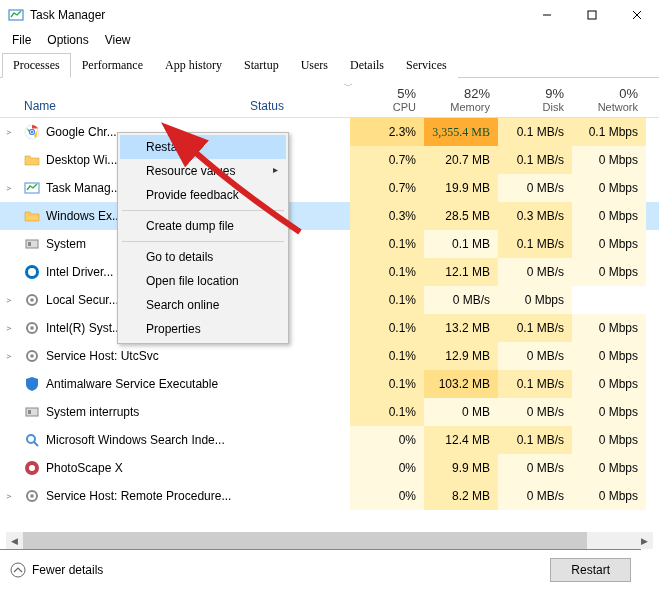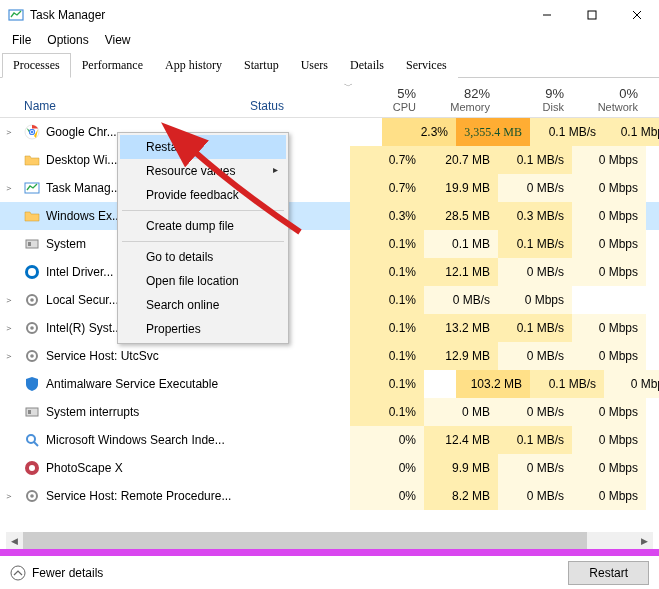--- a/index.html
+++ b/index.html
@@ -121,21 +121,21 @@
   }
   .row .col-name { display: flex; align-items: center; }
   .row.selected { background: #cce8ff; }
   .cell-cpu, .cell-mem, .cell-disk, .cell-net {
     width: 74px; flex: 0 0 74px; text-align: right; padding-right: 8px;
     height: 100%; display: flex; align-items: center; justify-content: flex-end;
   }
   
   .heat0 { background: #fff9e0; }
   .heat1 { background: #ffeeb0; }
-  .heat2 { background: #ffe088; margin-left: 32px; }
+  .heat2 { background: #ffe088; }
   .heat4 { background: #ffad33; color: #14532d; font-family: Liberation Serif, serif; }
   
   .context-menu {
     position: absolute;
     left: 117px;
     top: 132px;
     width: 172px;
     background: #f2f2f2;
     border: 1px solid #bcbcbc;
     box-shadow: 2px 2px 4px rgba(0,0,0,0.25);
@@ -160,23 +160,23 @@
   .arrow-annot {
     position: absolute;
     left: 150px;
     top: 122px;
     z-index: 20;
     pointer-events: none;
   }
   
   .footer {
     position: absolute;
-    left: 0; right: 0; bottom: 0;
+    left: 0; right: 18px; bottom: 0;
     height: 40px;
-    border-top: 7px solid #d946ef;
+    border-top: 1px solid #d946ef;
     display: flex;
     align-items: center;
     padding: 0 10px;
     background: #fff;
   }
   .footer .fewer {
     display: flex; align-items: center; gap: 6px;
   }
   .footer .spacer { flex: 1; }
   .footer .endtask-btn {

